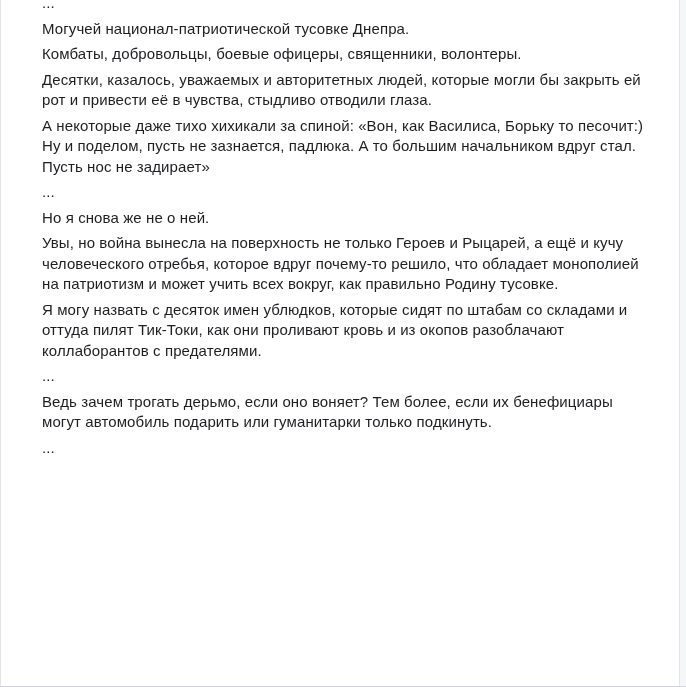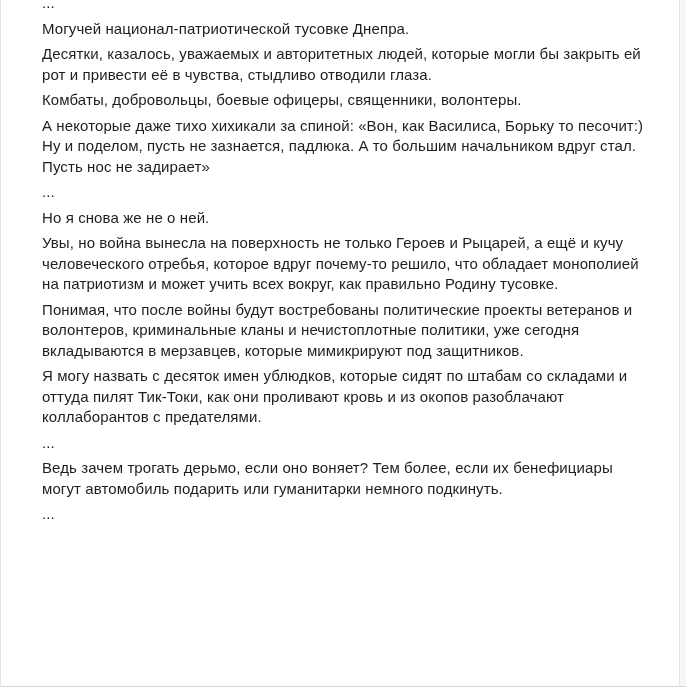--- a/index.html
+++ b/index.html
@@ -52,27 +52,26 @@
   }
 </style>
 </head>
 <body>
 
 <div class="page">
   <div class="card">
     <div class="post-text">
       <p>...</p>
       <p>Могучей национал-патриотической тусовке Днепра.</p>
+      <p>Комбаты, добровольцы, боевые офицеры, священники, волонтеры.</p>
       <p>Десятки, казалось, уважаемых и авторитетных людей, которые могли бы закрыть ей рот и привести её в чувства, стыдливо отводили глаза.</p>
-      <p>Комбаты, добровольцы, боевые офицеры, священники, волонтеры.</p>
       <p>А некоторые даже тихо хихикали за спиной: «Вон, как Василиса, Борьку то песочит:) Ну и поделом, пусть не зазнается, падлюка. А то большим начальником вдруг стал. Пусть нос не задирает»</p>
       <p>...</p>
       <p>Но я снова же не о ней.</p>
       <p>Увы, но война вынесла на поверхность не только Героев и Рыцарей, а ещё и кучу человеческого отребья, которое вдруг почему-то решило, что обладает монополией на патриотизм и может учить всех вокруг, как правильно Родину тусовке.</p>
-      <p>Понимая, что после войны будут востребованы политические проекты ветеранов и волонтеров, криминальные кланы и нечистоплотные политики, уже сегодня вкладываются в мерзавцев, которые мимикрируют под защитников.</p>
       <p>Я могу назвать с десяток имен ублюдков, которые сидят по штабам со складами и оттуда пилят Тик-Токи, как они проливают кровь и из окопов разоблачают коллаборантов с предателями.</p>
       <p>...</p>
-      <p>Ведь зачем трогать дерьмо, если оно воняет? Тем более, если их бенефициары могут автомобиль подарить или гуманитарки немного подкинуть.</p>
+      <p>Ведь зачем трогать дерьмо, если оно воняет? Тем более, если их бенефициары могут автомобиль подарить или гуманитарки только подкинуть.</p>
       <p>...</p>
     </div>
   </div>
   <div class="bottom-divider"></div>
 </div>
 
 </body></html>

